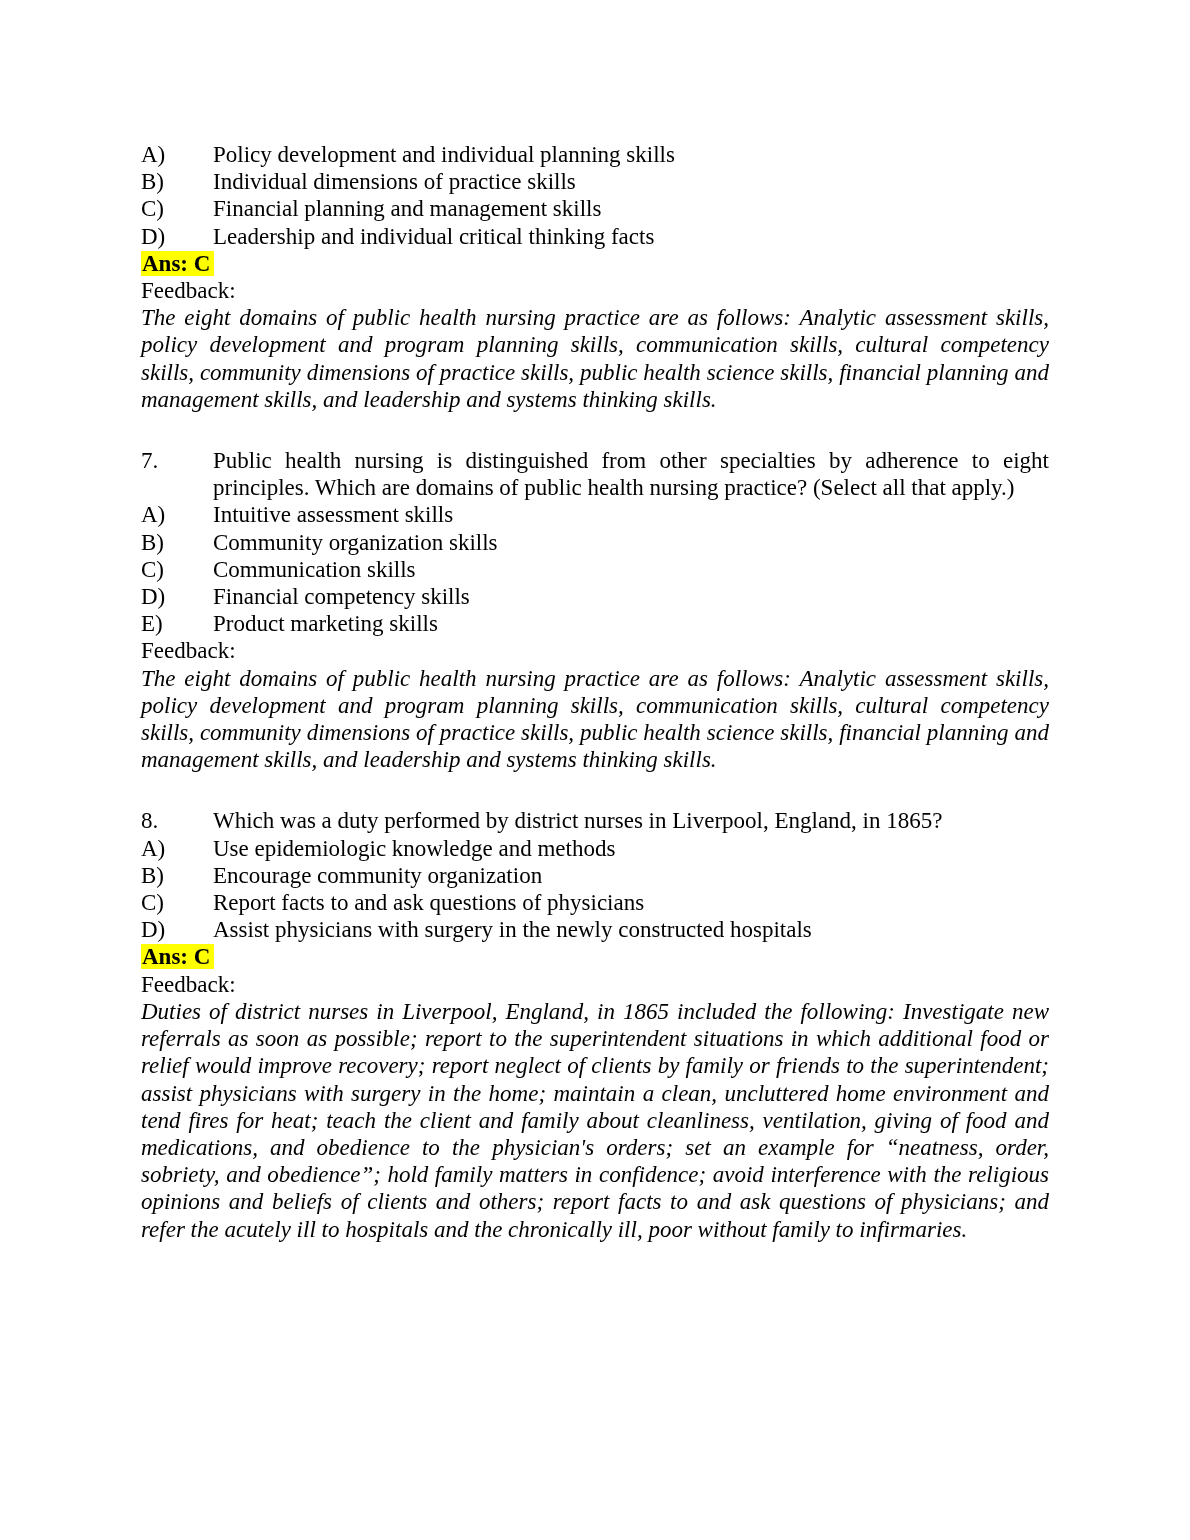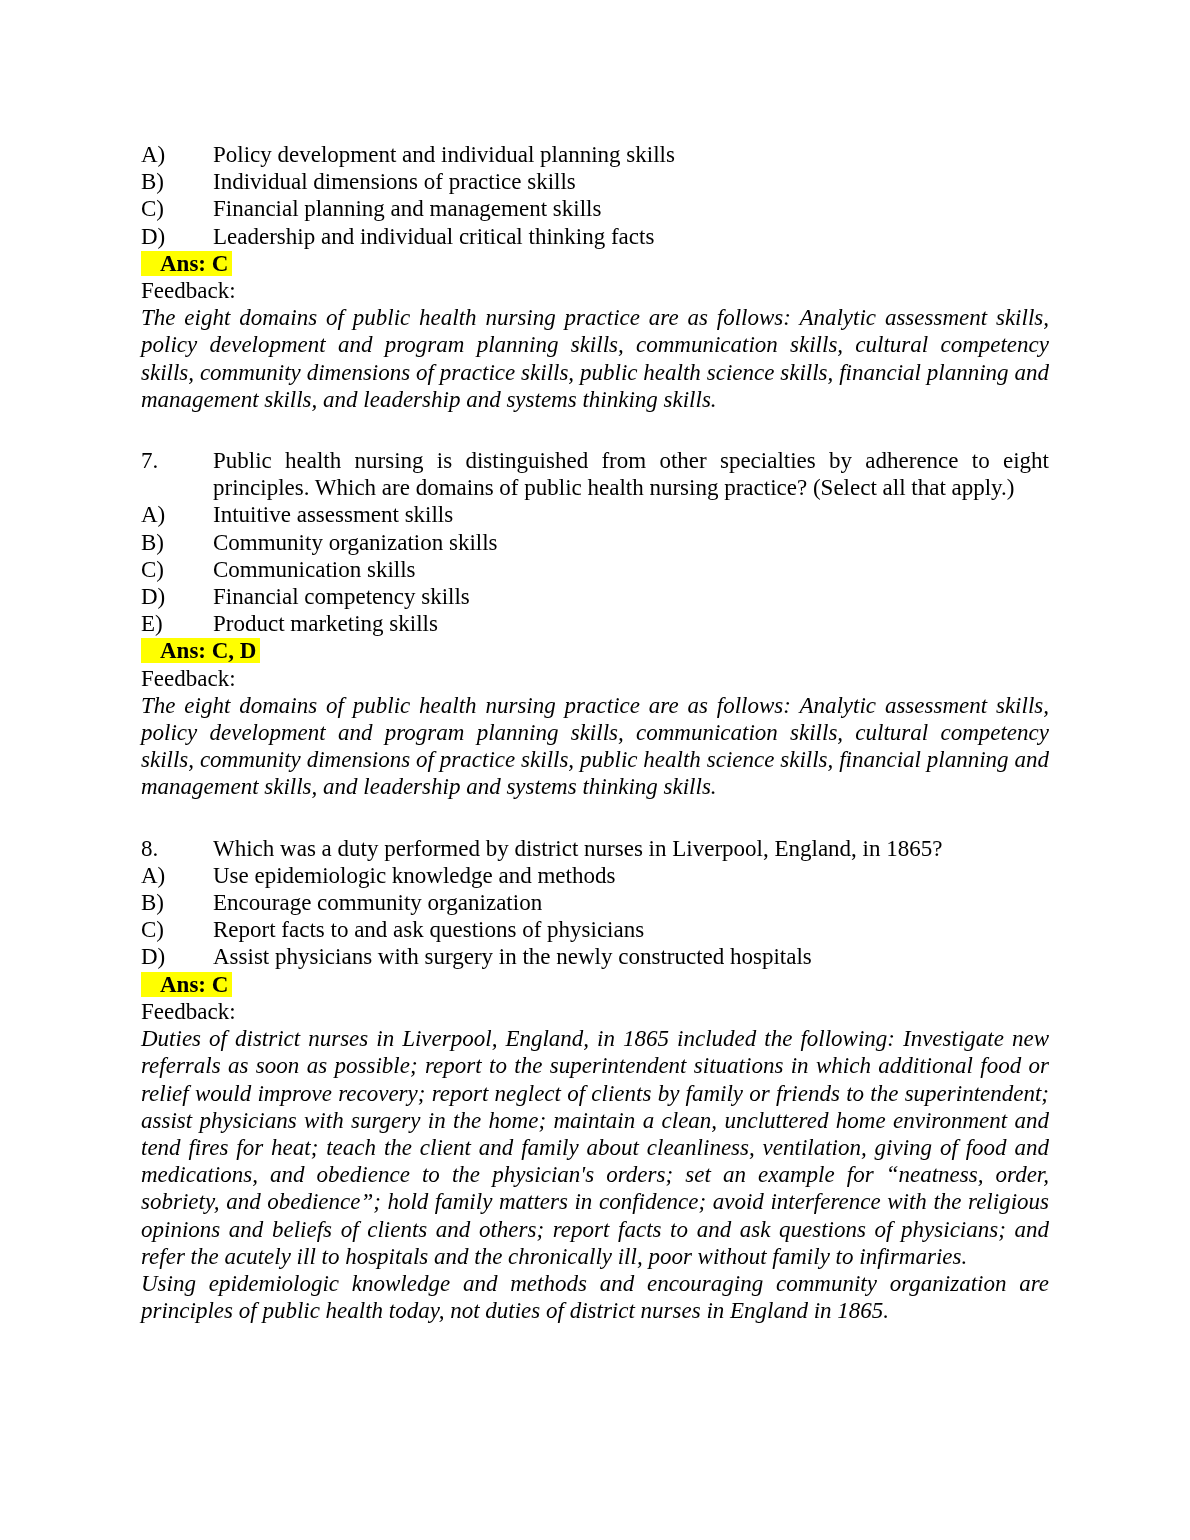--- a/index.html
+++ b/index.html
@@ -13,21 +13,21 @@
     font-size: 23px;
     line-height: 27.2px;
     padding: 141px 141px 80px 141px;
   }
   .row { display: flex; }
   .tab { flex: 0 0 72px; }
   .rtext { flex: 1; }
   .just { text-align: justify; }
   .para { text-align: justify; font-style: italic; }
   .ans { font-weight: bold; }
-  .hl { background: #ffff00; padding: 0 4px 0 19px; }
+  .hl { background: #ffff00; padding: 0 4px 0 1px; }
   .qsection + .qsection { margin-top: 34px; }
 </style>
 </head>
 <body>
 
 <div class="page">
 
   <section class="qsection">
     <div class="row">
       <span class="tab">A)</span>
@@ -70,23 +70,20 @@
       <span class="rtext">Communication skills</span>
     </div>
     <div class="row">
       <span class="tab">D)</span>
       <span class="rtext">Financial competency skills</span>
     </div>
     <div class="row">
       <span class="tab">E)</span>
       <span class="rtext">Product marketing skills</span>
     </div>
-    <div class="ans">
-      <span class="hl">Ans: C, D</span>
-    </div>
     <div>Feedback:</div>
     <p class="para">The eight domains of public health nursing practice are as follows: Analytic assessment skills, policy development and program planning skills, communication skills, cultural competency skills, community dimensions of practice skills, public health science skills, financial planning and management skills, and leadership and systems thinking skills.</p>
   </section>
 
   <section class="qsection">
     <div class="row">
       <span class="tab">8.</span>
       <span class="rtext just">Which was a duty performed by district nurses in Liverpool, England, in 1865?</span>
     </div>
     <div class="row">
@@ -103,16 +100,15 @@
     </div>
     <div class="row">
       <span class="tab">D)</span>
       <span class="rtext">Assist physicians with surgery in the newly constructed hospitals</span>
     </div>
     <div class="ans">
       <span class="hl">Ans: C</span>
     </div>
     <div>Feedback:</div>
     <p class="para">Duties of district nurses in Liverpool, England, in 1865 included the following: Investigate new referrals as soon as possible; report to the superintendent situations in which additional food or relief would improve recovery; report neglect of clients by family or friends to the superintendent; assist physicians with surgery in the home; maintain a clean, uncluttered home environment and tend fires for heat; teach the client and family about cleanliness, ventilation, giving of food and medications, and obedience to the physician's orders; set an example for “neatness, order, sobriety, and obedience”; hold family matters in confidence; avoid interference with the religious opinions and beliefs of clients and others; report facts to and ask questions of physicians; and refer the acutely ill to hospitals and the chronically ill, poor without family to infirmaries.</p>
-    <p class="para">Using epidemiologic knowledge and methods and encouraging community organization are principles of public health today, not duties of district nurses in England in 1865.</p>
   </section>
 
 </div>
 
 </body></html>

